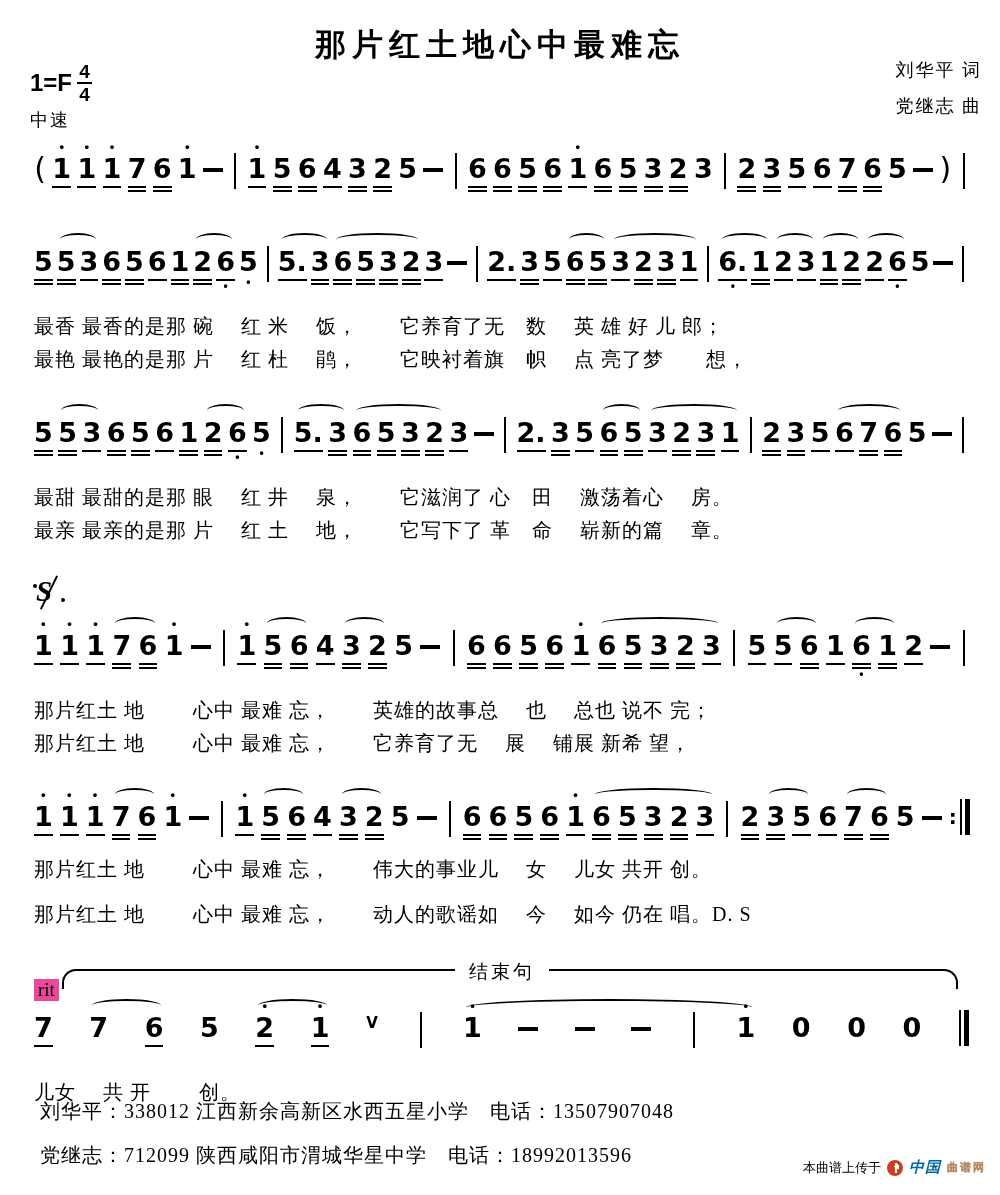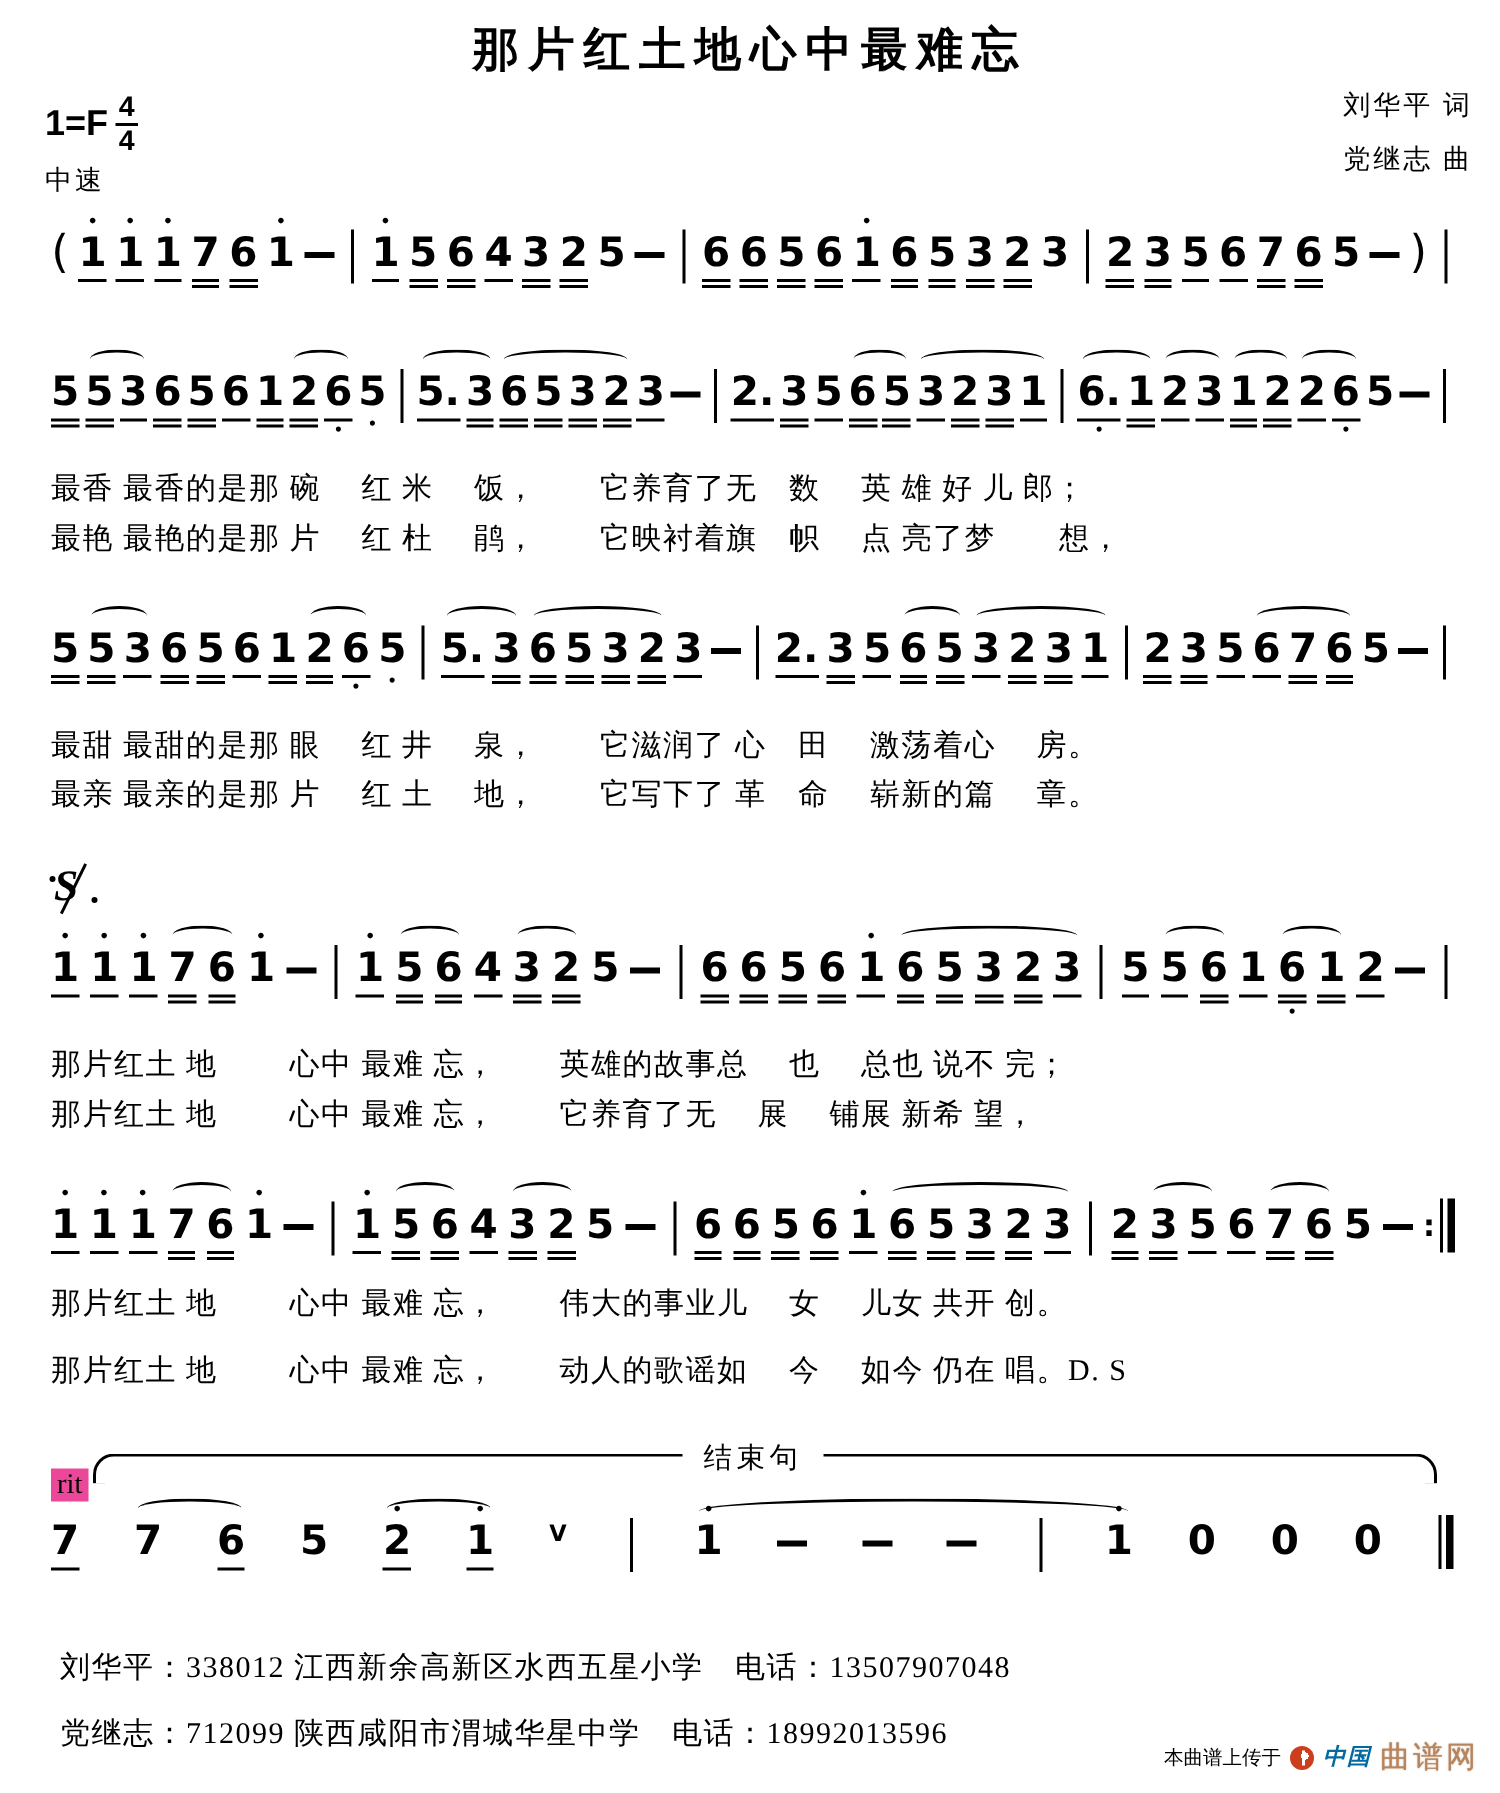--- a/index.html
+++ b/index.html
@@ -3,21 +3,21 @@
 <meta charset="utf-8">
 <style>
   html,body{margin:0;padding:0;}
   body{
     width:1000px;height:1195px;position:relative;overflow:hidden;
     background:#ffffff;color:#000;
     font-family:"Liberation Sans","DejaVu Sans",sans-serif;
   }
   
   .title{
-    text-align:center;margin-top:12px;font-size:31px;font-weight:bold;
+    text-align:center;margin-top:24px;font-size:31px;font-weight:bold;
     letter-spacing:6px;font-family:"Liberation Serif","DejaVu Serif",serif;
   }
   .credits{
     position:absolute;top:52px;right:18px;text-align:right;
     font-size:18px;line-height:36px;letter-spacing:2px;
     font-family:"Liberation Serif","DejaVu Serif",serif;
   }
   .keysig{
     position:absolute;top:62px;left:30px;font-size:24px;font-weight:bold;
     display:flex;align-items:center;gap:5px;
@@ -96,21 +96,21 @@
   }
   .logo-icon{
     width:16px;height:16px;border-radius:50%;display:inline-block;
     background:radial-gradient(circle at 62% 42%, #ffffff 0 2.5px, #cc3f1e 2.5px);
     position:relative;
   }
   .logo-icon::after{
     content:"";position:absolute;left:8px;top:3px;width:2px;height:10px;background:#fff;
   }
   .site-prefix{font-weight:bold;font-style:italic;color:#0369a1;font-size:15px;letter-spacing:1px;}
-  .site-suffix{font-weight:normal;color:#b5855f;font-size:20px;letter-spacing:2px;
+  .site-suffix{font-weight:bold;color:#b5855f;font-size:11px;letter-spacing:2px;
                text-shadow:0 0 1px #b5855f;}
 </style>
 </head>
 <body>
 
 <div class="title">那片红土地心中最难忘</div>
 
 <div class="credits">
   <div>刘华平 词</div>
   <div>党继志 曲</div>
@@ -1731,20 +1731,21 @@
               <div class="barline"></div>
               <div class="barthick"></div>
             </div>
           </div>
           <div class="below"></div>
         </div>
         <div class="arc" style="left: 57.85px; width: 69.3px;"></div>
         <div class="arc" style="left: 223.85px; width: 69.3px;"></div>
         <div class="arc" style="left: 431.85px; width: 286.3px; height: 15px;"></div>
       </div>
+      <div class="lyr first">儿女　 共 开　　 创。</div>
     </div>
   </div>
 
 <div class="contacts">
   <div class="contact">刘华平：338012 江西新余高新区水西五星小学　电话：13507907048</div>
   <div class="contact">党继志：712099 陕西咸阳市渭城华星中学　电话：18992013596</div>
 </div>
 
 <div class="pagefoot">
   <span>本曲谱上传于</span>

